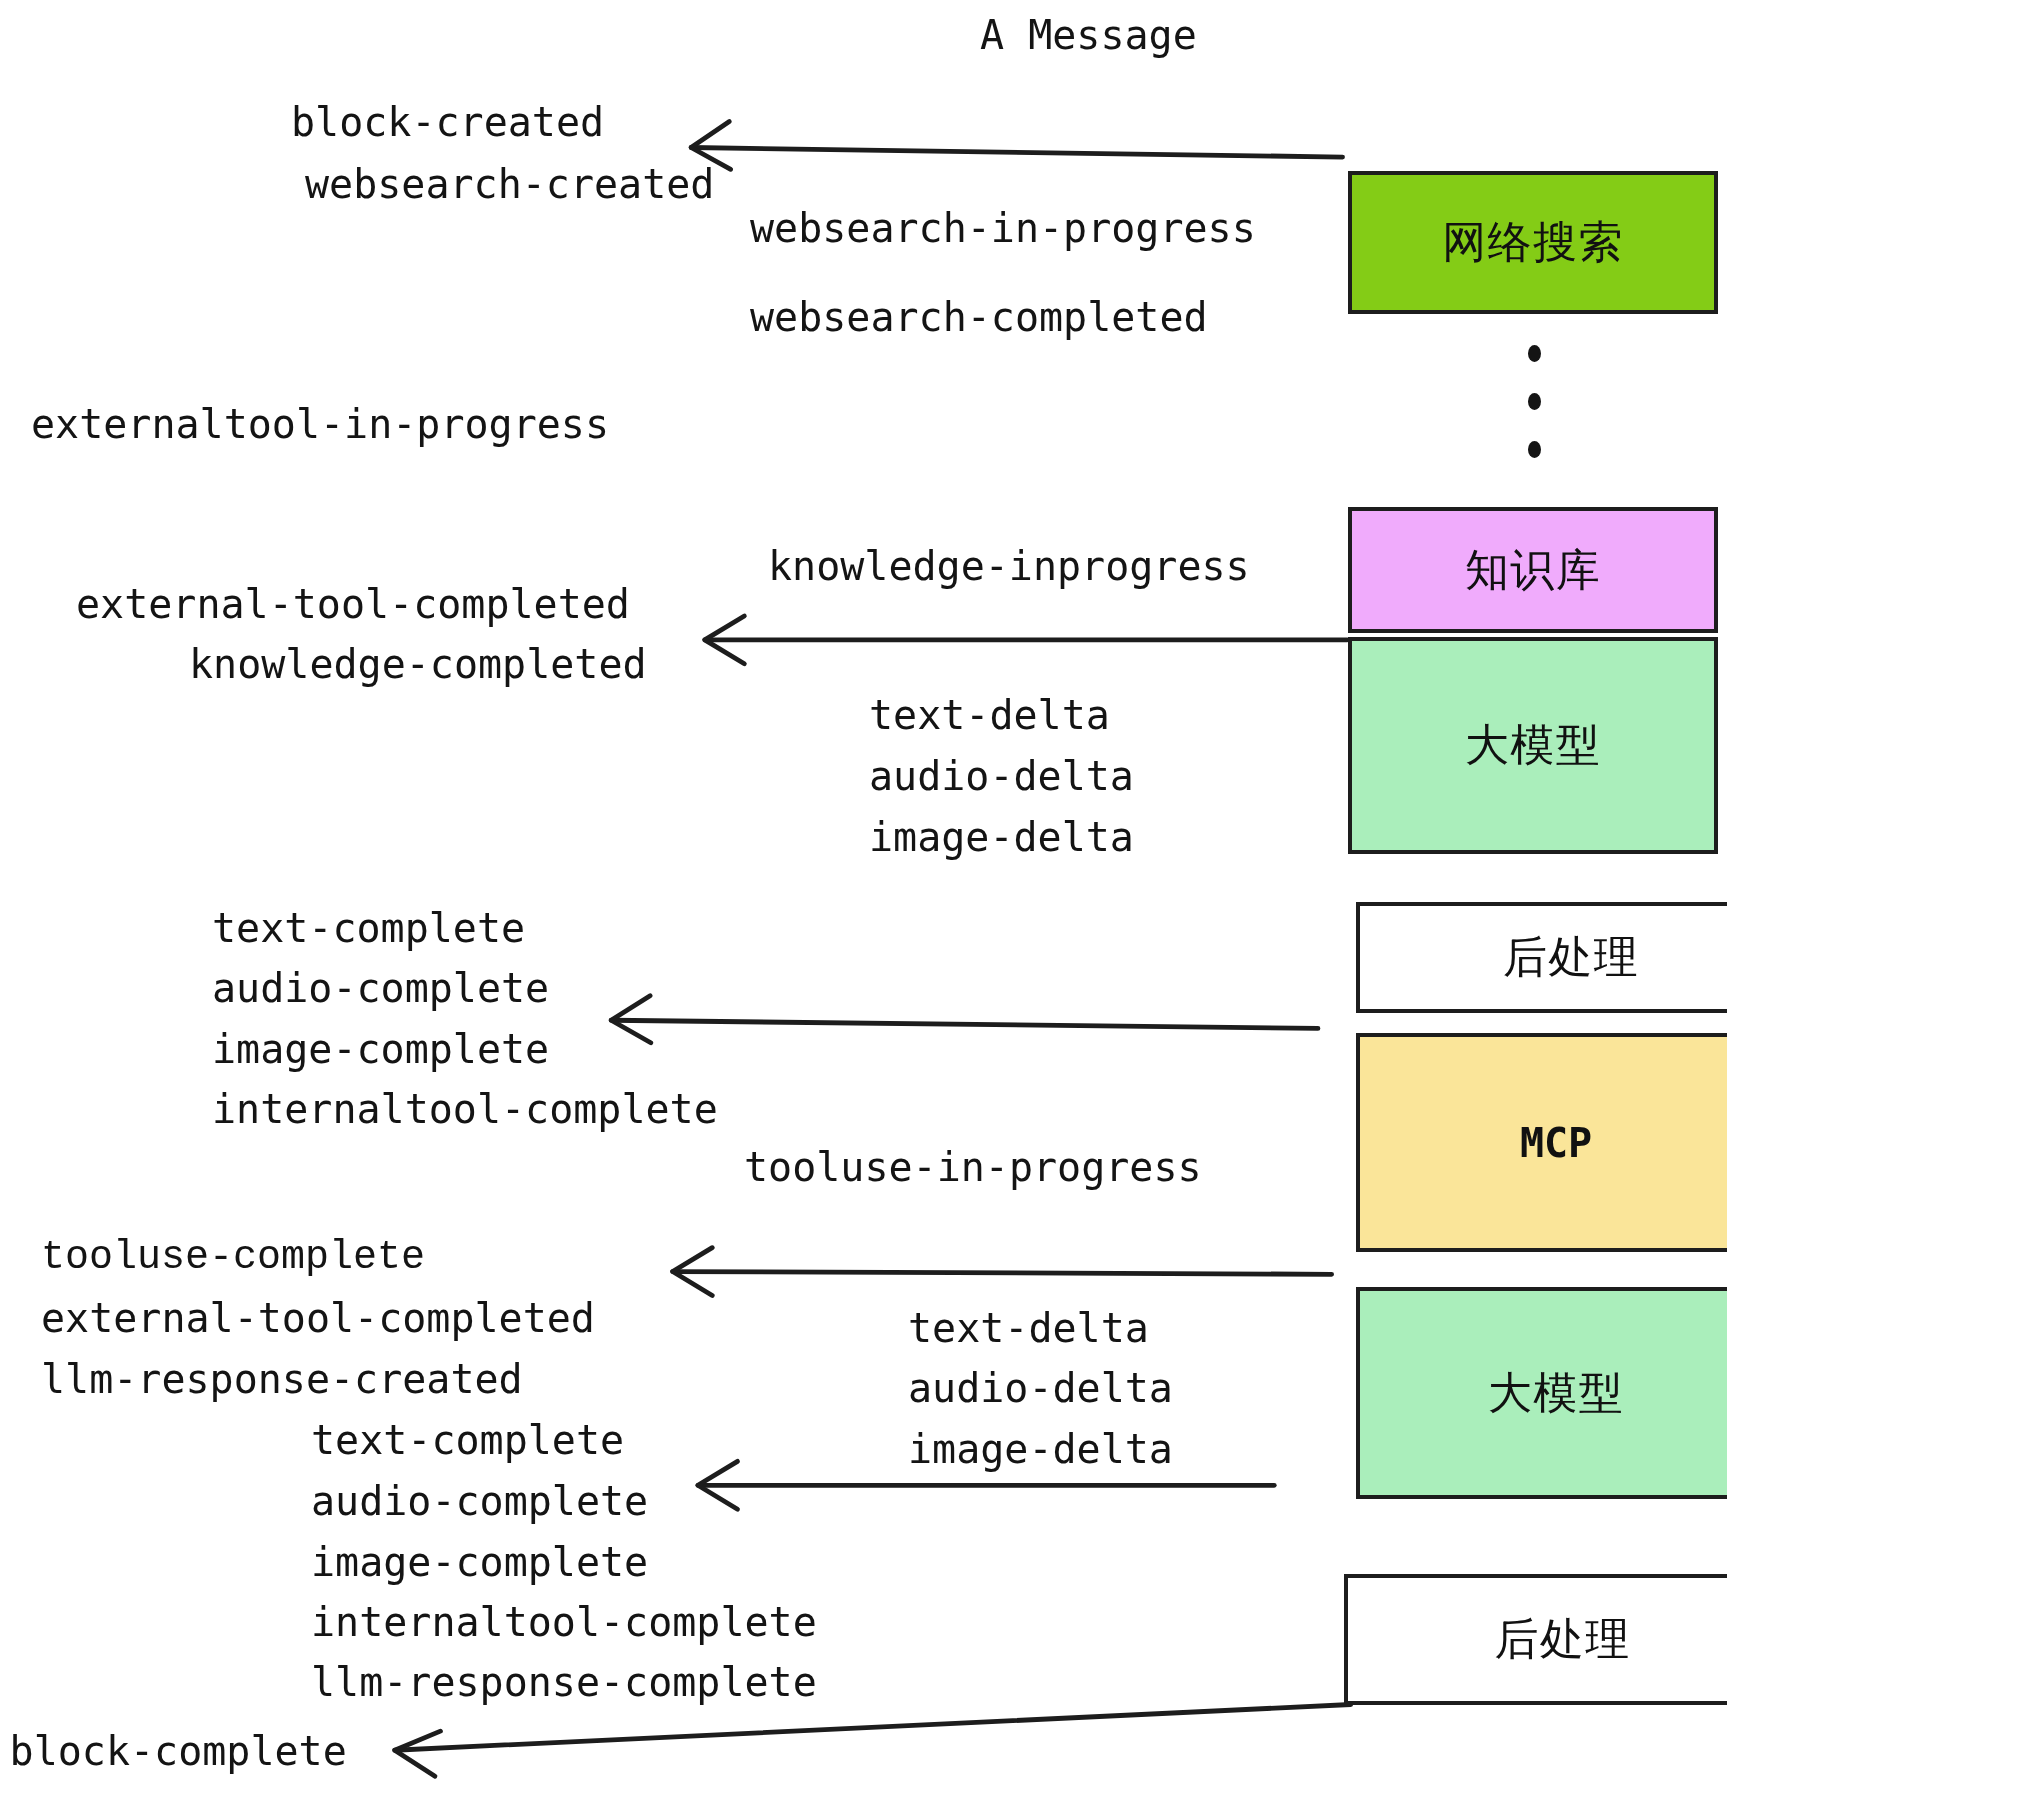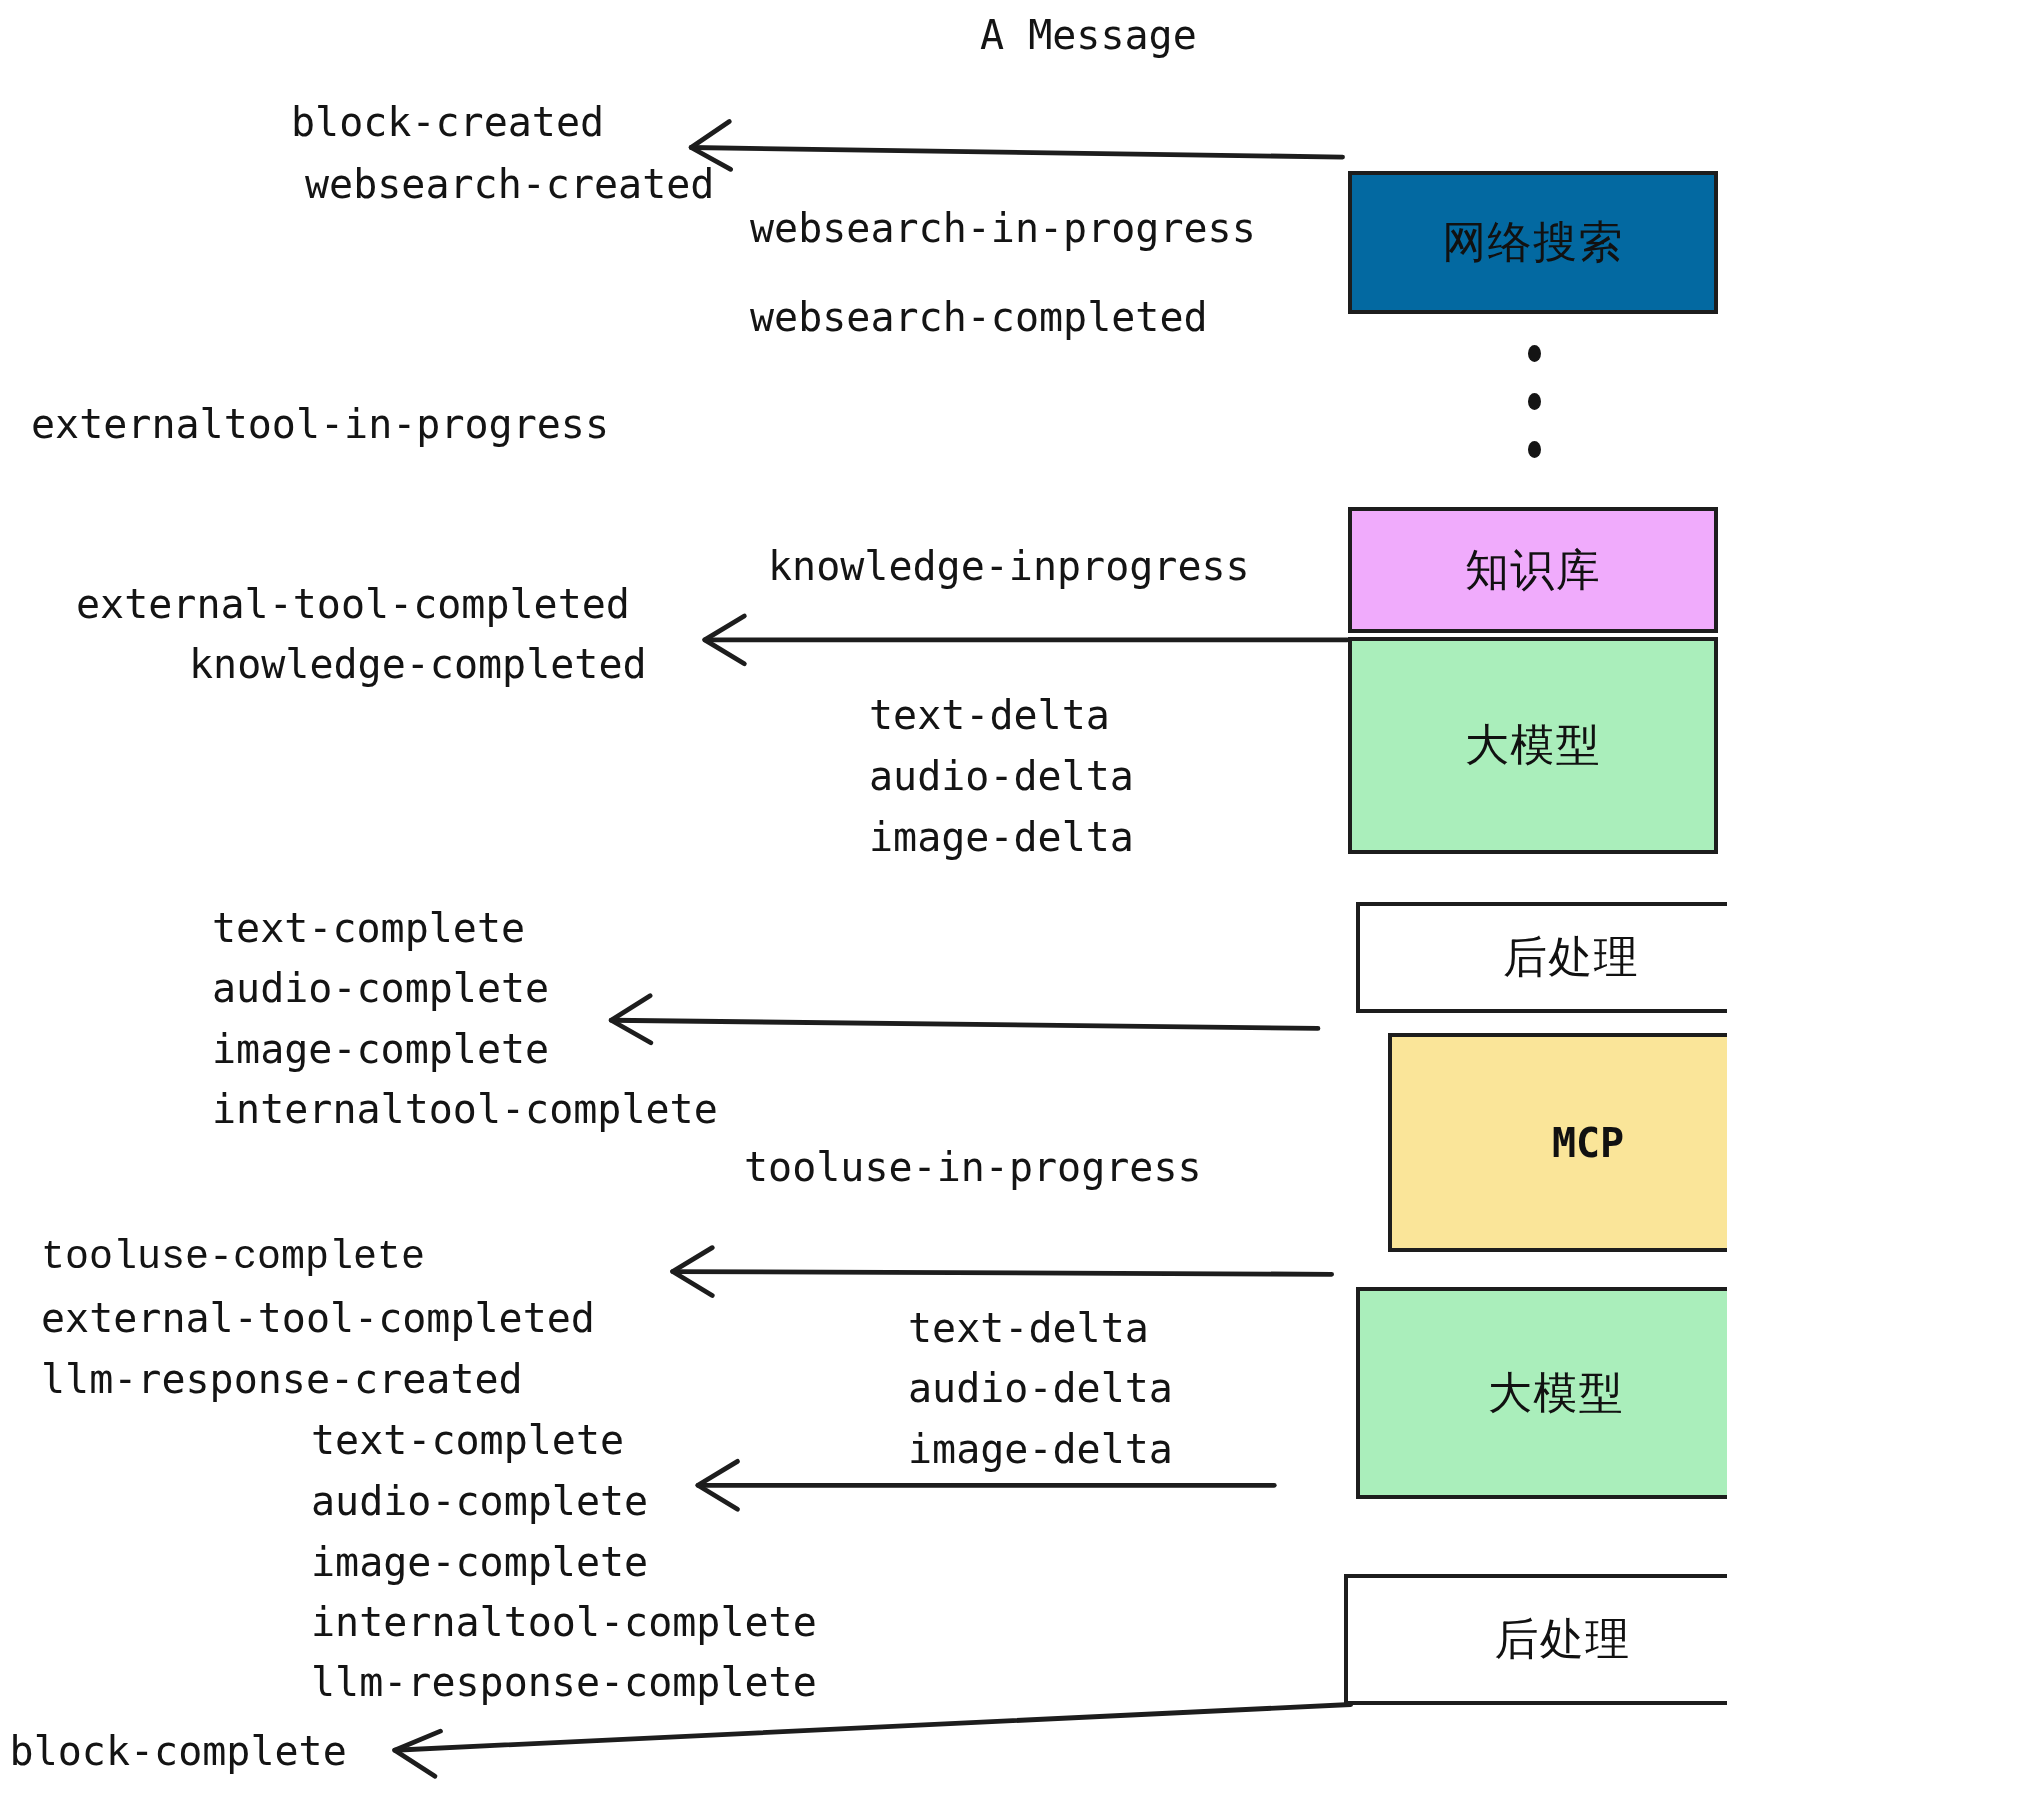--- a/index.html
+++ b/index.html
@@ -117,37 +117,37 @@
       <path d="M2627 1775 L2651 1820 L2673 1776"></path>
     </g>
   </svg>
 
   <div class="dots" style="left:1526px; top:345px; width:16.4px; height:113px;">
     <i></i>
     <i></i>
     <i></i>
   </div>
 
-  <div class="box" style="left:1348px; top:171px; width:370px; height:143px; background:#0369a1;">
+  <div class="box" style="left:1348px; top:171px; width:370px; height:143px; background:#84cc16;">
     <span>网络搜索</span>
   </div>
 
   <div class="box" style="left:1348px; top:507px; width:370px; height:126px; background:#f0abfc;">
     <span>知识库</span>
   </div>
 
   <div class="box" style="left:1348px; top:637px; width:370px; height:217px; background:#aaeebb;">
     <span>大模型</span>
   </div>
 
   <div class="box" style="left:1356px; top:902px; width:430px; height:111px; background:#ffffff;">
     <span>后处理</span>
   </div>
 
-  <div class="box mono" style="left:1356px; top:1033px; width:400px; height:219px; background:#fae599;margin-left:32px;">
+  <div class="box mono" style="left:1356px; top:1033px; width:400px; height:219px; background:#fae599;">
     <span>MCP</span>
   </div>
 
   <div class="box" style="left:1356px; top:1287px; width:400px; height:212px; background:#aaeebb;">
     <span>大模型</span>
   </div>
 
   <div class="box" style="left:1344px; top:1574px; width:437px; height:131px; background:#ffffff;">
     <span>后处理</span>
   </div>

